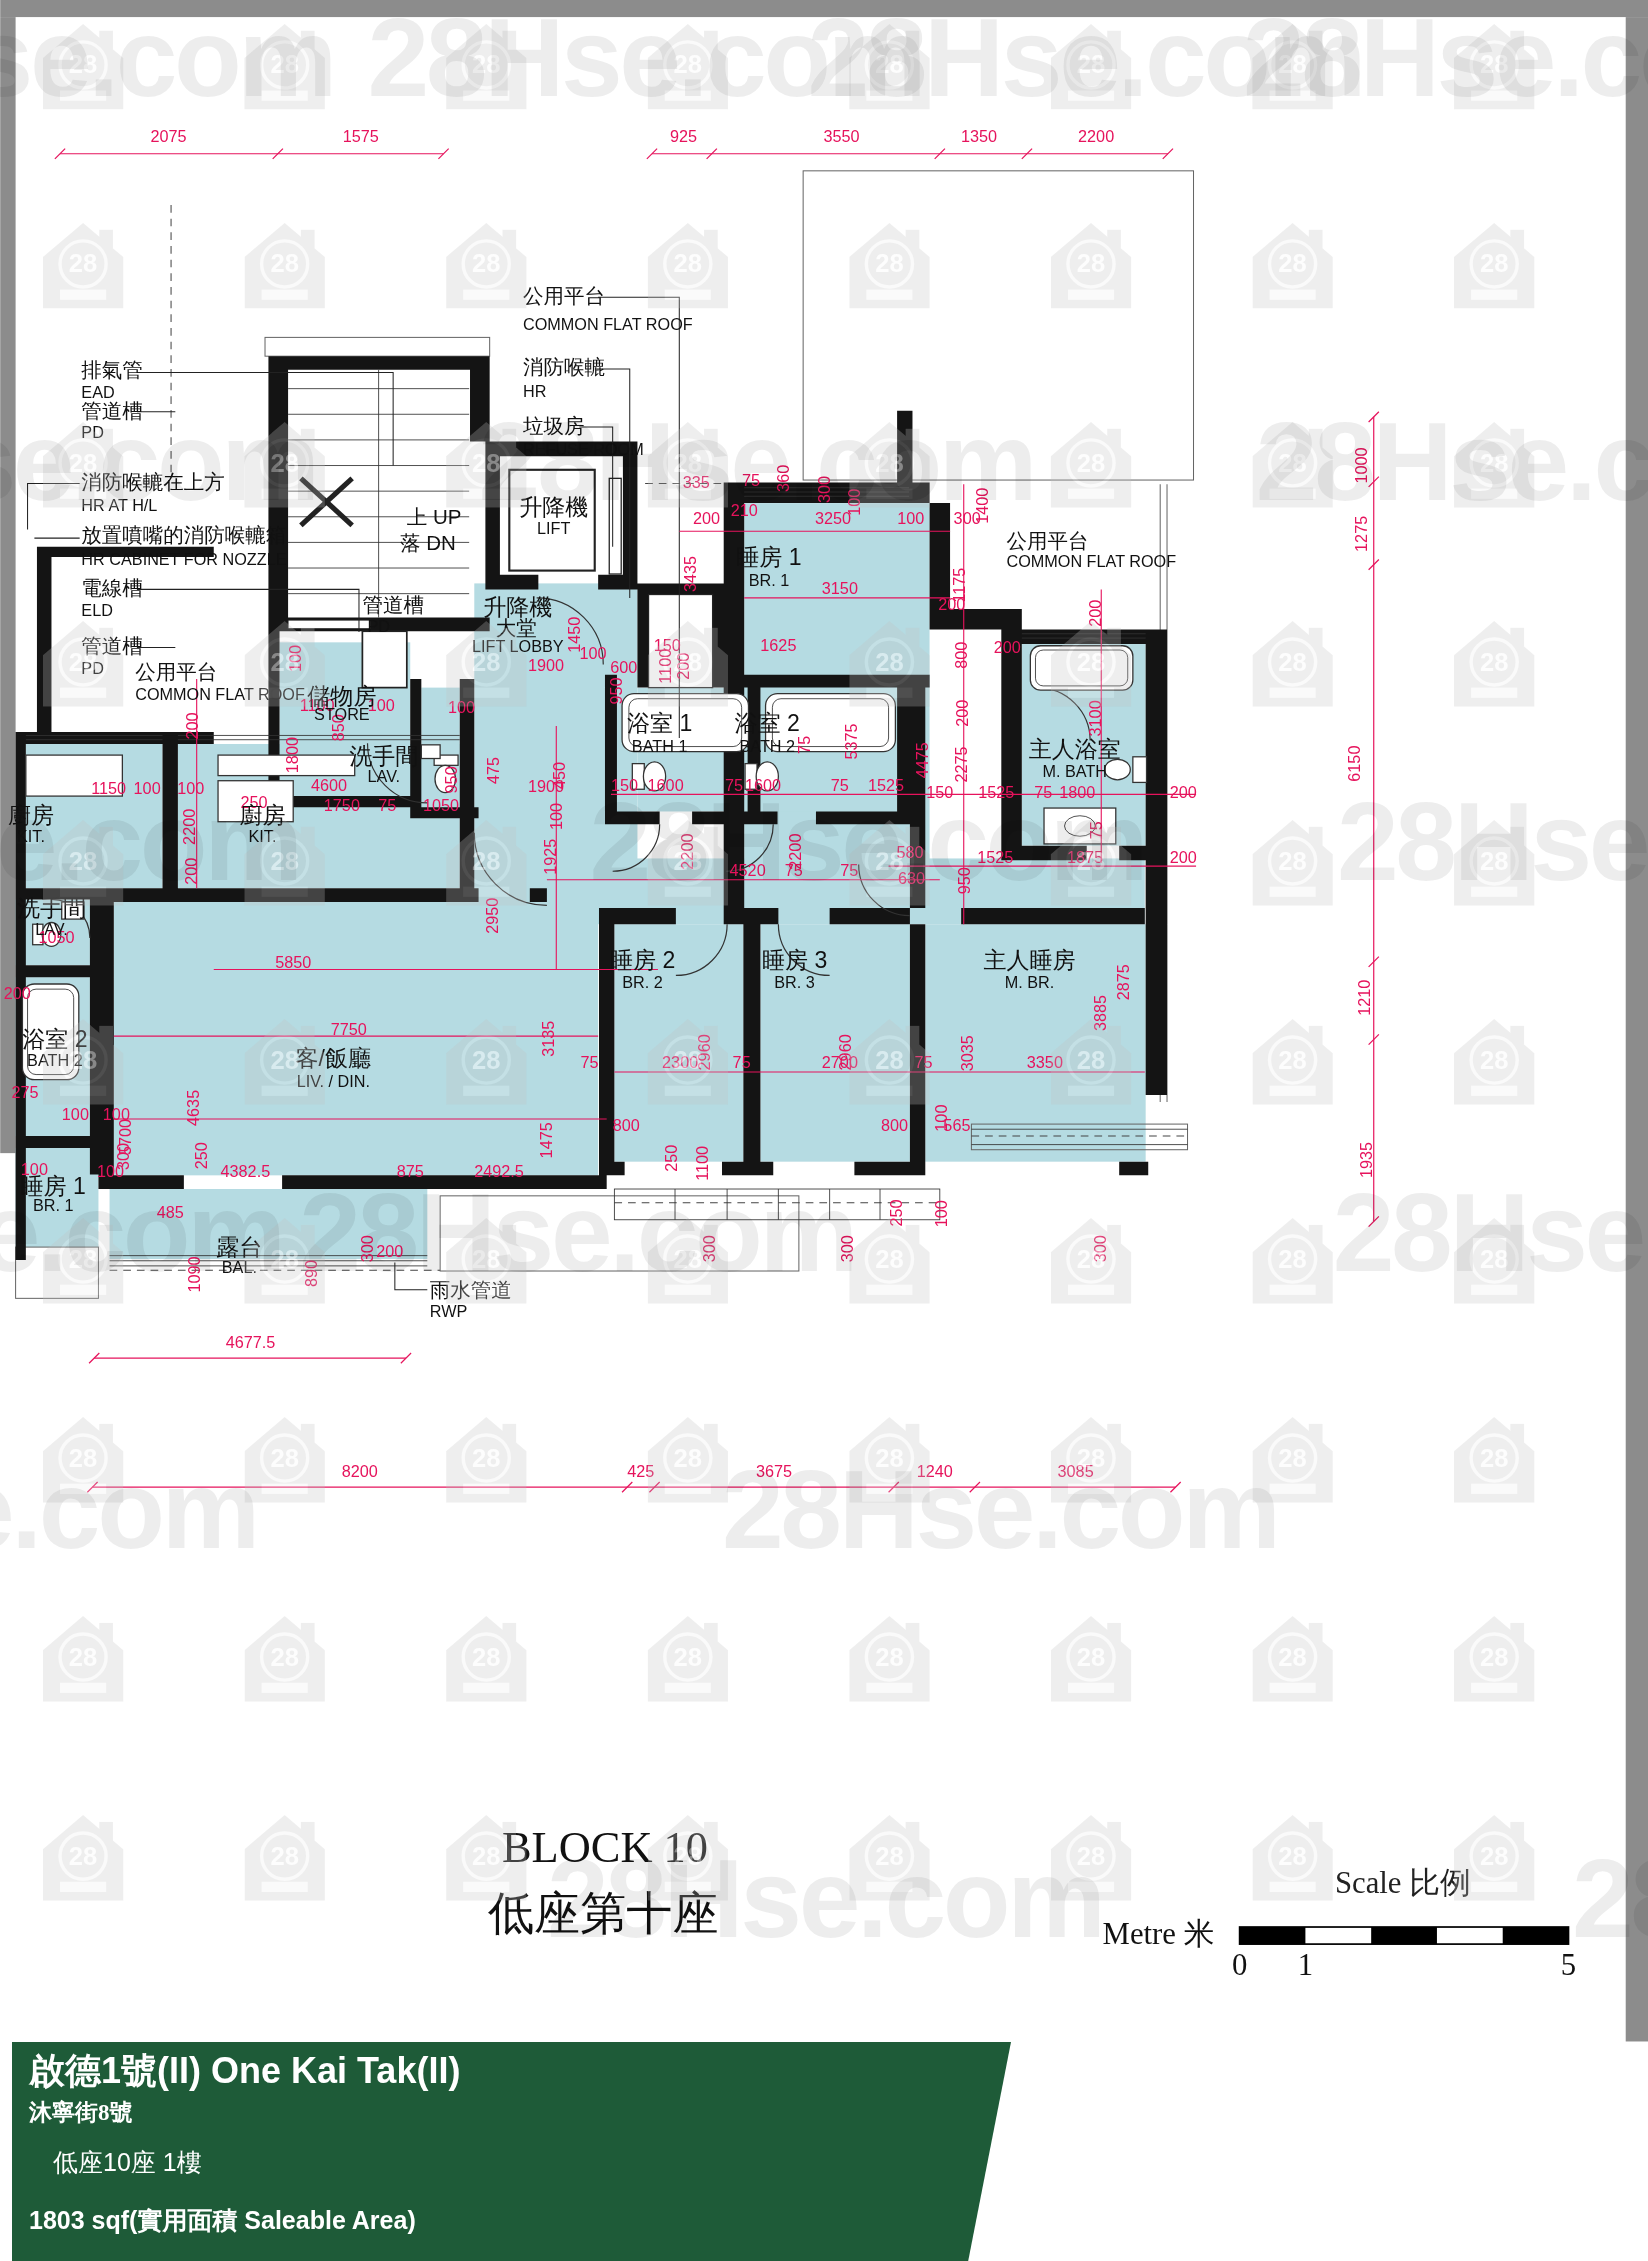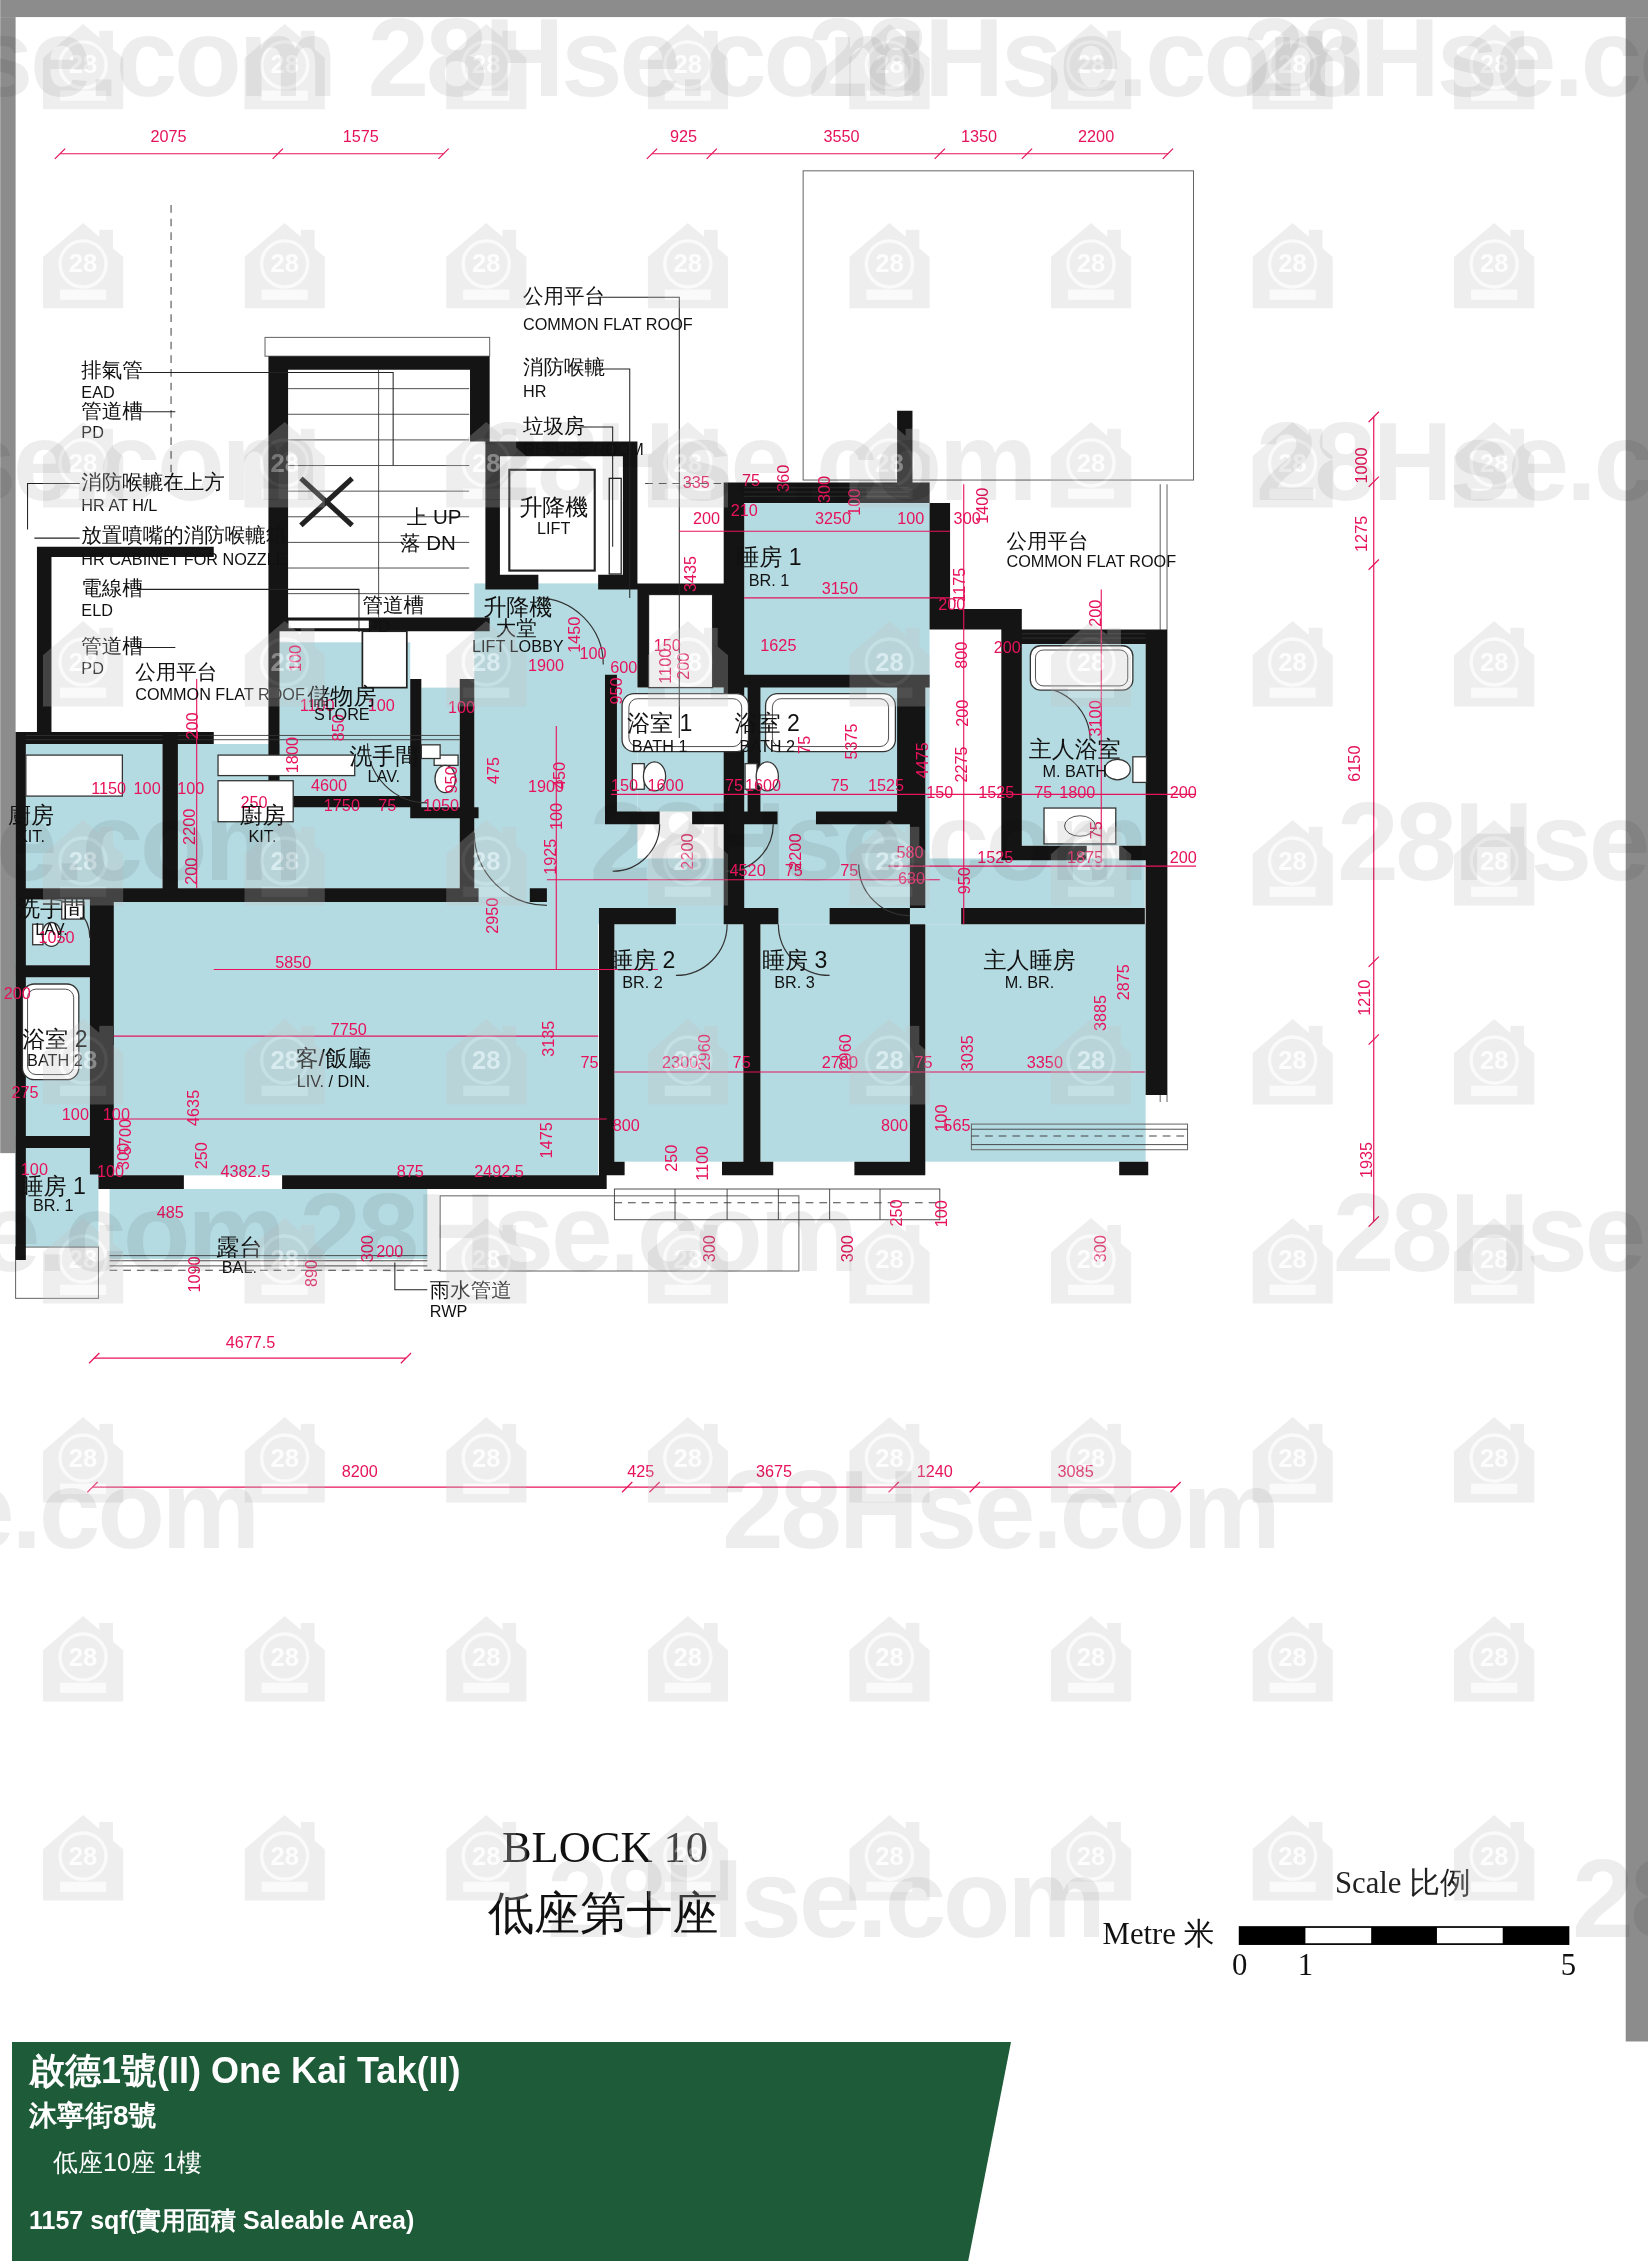--- a/index.html
+++ b/index.html
@@ -12,21 +12,21 @@
   .room-zh{font-size:27px;fill:#111;}
   .room-en{font-size:19px;fill:#111;}
   .wm-text{font-size:130px;font-weight:bold;fill:#000;opacity:.13;letter-spacing:-4px;}
   .serif{font-family:"Liberation Serif","DejaVu Serif",serif;}
   
   .banner{position:absolute;left:12px;top:2042px;width:1649px;height:220px;background:#fff;}
   .banner-green{position:absolute;inset:0;background:#1e5b38;
     clip-path:polygon(0 0,999px 0,956px 100%,0 100%);color:#fff;}
   .bt{position:absolute;left:17px;white-space:nowrap;}
   .bt1{top:5.1px;font-size:36px;font-weight:bold;}
-  .bt2{top:55px;font-size:28px;font-weight:bold;}
+  .bt2{top:55px;font-size:23px;font-weight:bold;font-family:Liberation Serif, serif;}
   .bt3{top:104px;font-size:25px;margin-left:24px;}
   .bt4{top:162px;font-size:25px;font-weight:bold;}
 </style>
 </head>
 <body>
 
 <div class="page">
 
 <svg id="plan-svg" width="1649" height="2261" viewBox="0 0 1930 2647" style="position:absolute;left:0;top:0">
 
@@ -654,19 +654,19 @@
         <text x="640" y="2268" class="wm-text" text-anchor="start" font-size="190">28Hse.com</text>
         <text x="1840" y="2268" class="wm-text" text-anchor="start" font-size="190">28Hse.com</text>
       </g>
 </svg>
 
 <div class="banner">
   <div class="banner-green">
     <div class="bt bt1">啟德1號(II) One Kai Tak(II)</div>
     <div class="bt bt2">沐寧街8號</div>
     <div class="bt bt3">低座10座 1樓</div>
-    <div class="bt bt4">1157 sqf(實用面積 Saleable Area)</div>
+    <div class="bt bt4">1803 sqf(實用面積 Saleable Area)</div>
   </div>
 
 </div>
 
 </div>
 
 
 </body></html>

